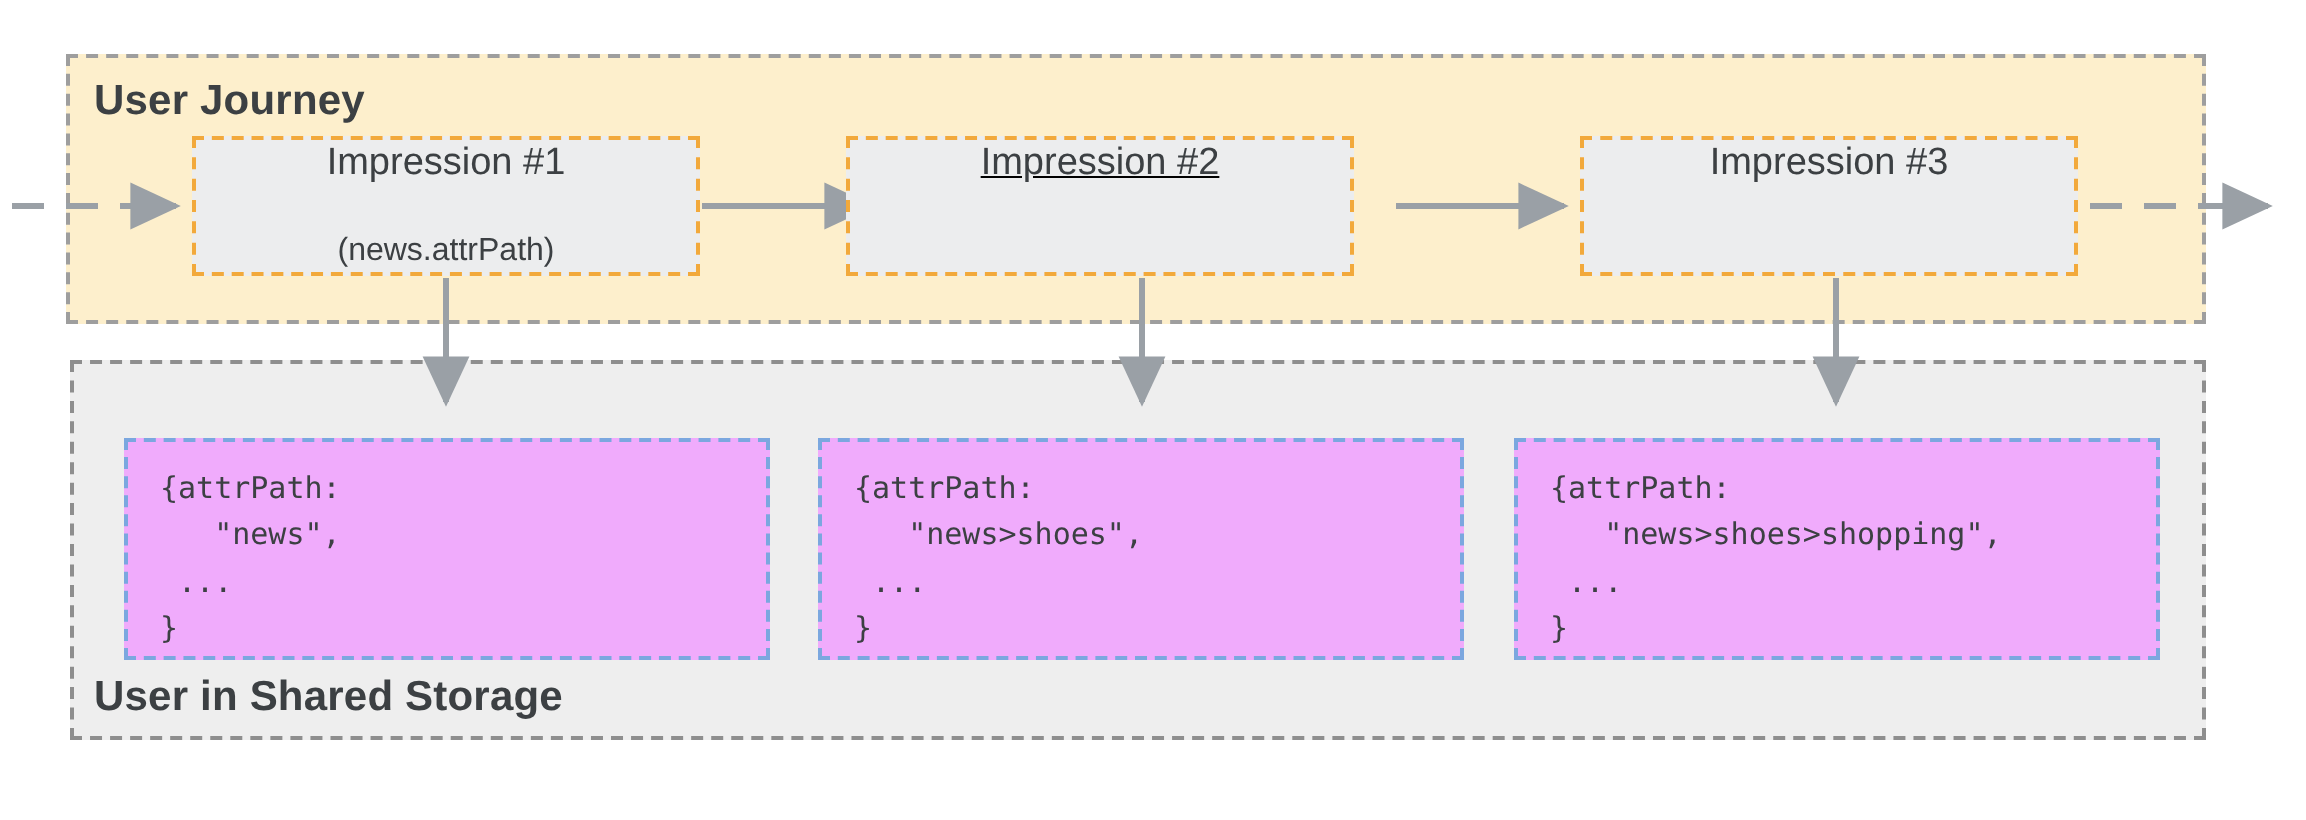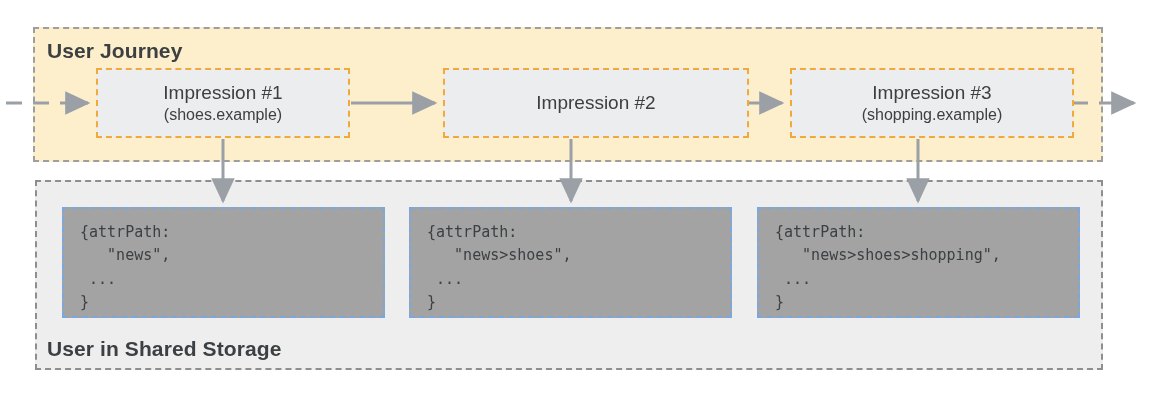--- a/index.html
+++ b/index.html
@@ -53,44 +53,45 @@
 
   
   .impression {
     position: absolute;
     box-sizing: border-box;
     background: #ECEDEE;
     border: 2px dashed #F2A93B;
     display: flex;
     flex-direction: column;
     align-items: center;
-    justify-content: center;
+    justify-content: space-between;
     line-height: 1.28;
   }
   .impression .imp-title {
     font-size: 19px;
     color: #3c4043;
     white-space: nowrap;
   }
   .impression .imp-sub {
     font-size: 16px;
     color: #3c4043;
     white-space: nowrap;
   }
   .imp-1 { left: 96px;  top: 68px; width: 254px; height: 70px; }
-  .imp-2 { left: 443px; top: 68px; width: 306px; height: 70px; }
-  .imp-3 { left: 790px; top: 68px; width: 284px; height: 70px; }
+  .imp-2 { left: 423px; top: 68px; width: 254px; height: 70px; text-decoration: underline; }
+  .imp-3 { left: 790px; top: 68px; width: 249px; height: 70px; }
 
   
   .codebox {
     position: absolute;
     box-sizing: border-box;
-    background: #a3a3a3;
+    background: #f0abfc;
     border: 2px dashed #7BA7DF;
     padding: 12px 4px 0 16px;
+    margin-top: 12px;
   }
   .codebox pre {
     margin: 0;
     font-family: "DejaVu Sans Mono", "Liberation Mono", monospace;
     font-size: 15px;
     line-height: 1.55;
     color: #3c4043;
     white-space: pre;
   }
   .code-1 { left: 62px;  top: 207px; width: 323px; height: 111px; }
@@ -146,30 +147,29 @@
     <g>
       <line x1="571" y1="139" x2="571" y2="201" stroke="#9AA0A6" stroke-width="3" marker-end="url(#ah)"></line>
     </g>
     <g>
       <line x1="918" y1="139" x2="918" y2="201" stroke="#9AA0A6" stroke-width="3" marker-end="url(#ah)"></line>
     </g>
   </svg>
 
   <div class="impression imp-1">
     <span class="imp-title">Impression #1</span>
-    <span class="imp-sub">(shoes.example)</span>
+    <span class="imp-sub">(news.attrPath)</span>
   </div>
 
   <div class="impression imp-2">
     <span class="imp-title">Impression #2</span>
   </div>
 
   <div class="impression imp-3">
     <span class="imp-title">Impression #3</span>
-    <span class="imp-sub">(shopping.example)</span>
   </div>
 
   <div class="codebox code-1">
     <pre>{attrPath:
    "news",
  ...
 }</pre>
   </div>
 
   <div class="codebox code-2">

